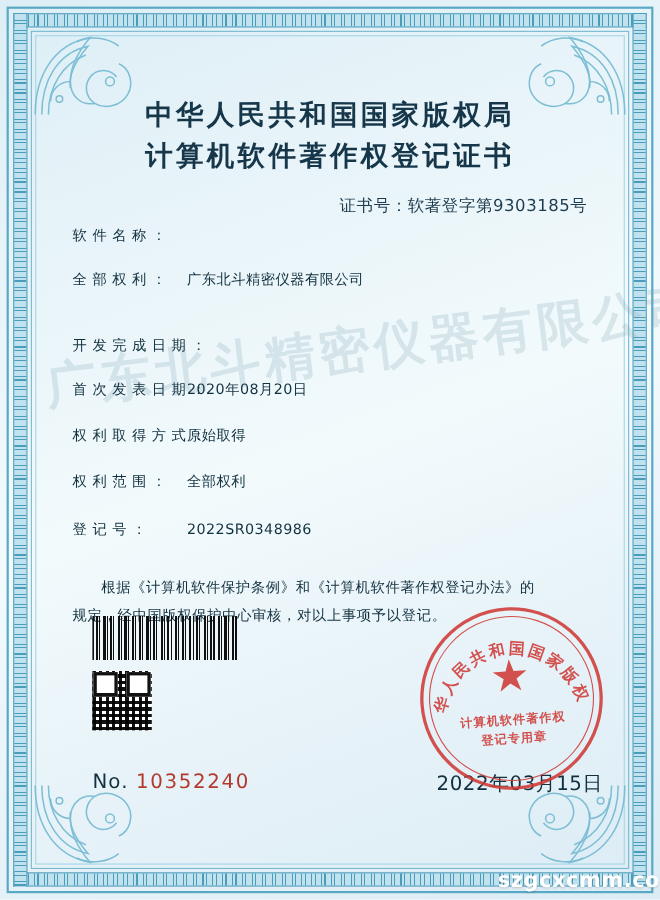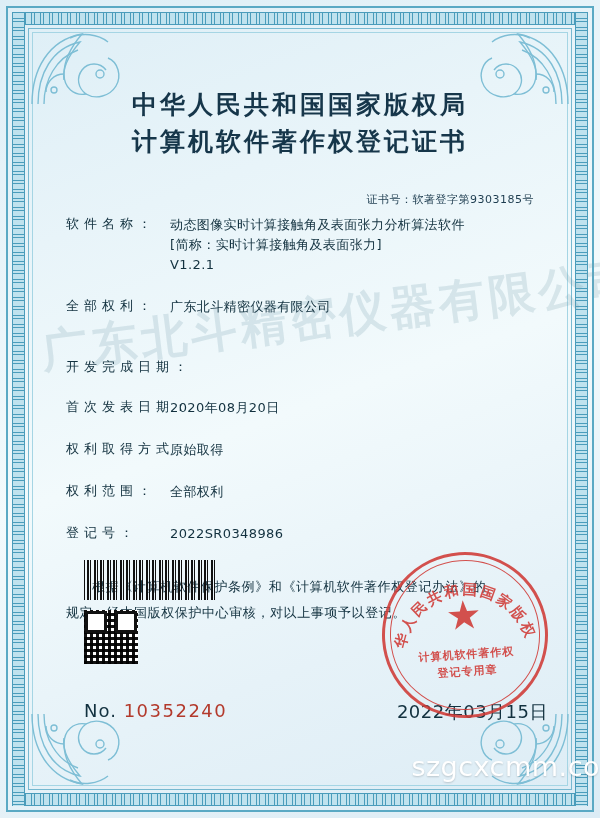--- a/index.html
+++ b/index.html
@@ -126,23 +126,23 @@
     text-align: center;
     font-size: 25px;
     font-weight: bold;
     letter-spacing: 3px;
     color: #16364a;
     margin-top: 4px;
   }
 
   .cert-no {
     text-align: right;
-    font-size: 11px;
+    font-size: 15px;
     color: #1d3c4f;
-    margin-top: 34px;
+    margin-top: 20px;
     padding-right: 26px;
     letter-spacing: .5px;
   }
 
   .field {
     display: flex;
     align-items: flex-start;
     margin: 0 0 0 0;
     padding: 0 0 0 26px;
     font-size: 13px;
@@ -273,24 +273,24 @@
     font-weight: bold;
     line-height: 1.5;
     letter-spacing: 1px;
     color: #d03a36;
   }
 
   
   .site-url {
     position: absolute;
     right: 0px;
-    bottom: 36px;
-    font-size: 27px;
+    bottom: 7px;
+    font-size: 19px;
     color: #ffffff;
-    font-weight: 400;
+    font-weight: 700;
     letter-spacing: .5px;
     text-shadow: 0 1px 2px rgba(0,0,0,.18);
     font-family: "DejaVu Sans", "Liberation Sans", sans-serif;
     white-space: nowrap;
   }
 </style>
 </head>
 <body>
 
 <div id="certificate">
@@ -358,25 +358,20 @@
 
     <div class="title-main">中华人民共和国国家版权局</div>
     <div class="title-sub">计算机软件著作权登记证书</div>
 
     <div class="cert-no">证书号：软著登字第9303185号</div>
 
     <div style="height:8px"></div>
 
     <div class="field">
       <div class="field-label">软件名称：</div>
-      <div class="field-value">
-        <span>动态图像实时计算接触角及表面张力分析算法软件</span>
-        <span class="line2">[简称：实时计算接触角及表面张力]</span>
-        <span class="line3">V1.2.1</span>
-      </div>
     </div>
 
     <div class="gap-lg"></div>
 
     <div class="field">
       <div class="field-label">全部权利：</div>
       <div class="field-value">广东北斗精密仪器有限公司</div>
     </div>
 
     <div class="gap-lg"></div>

